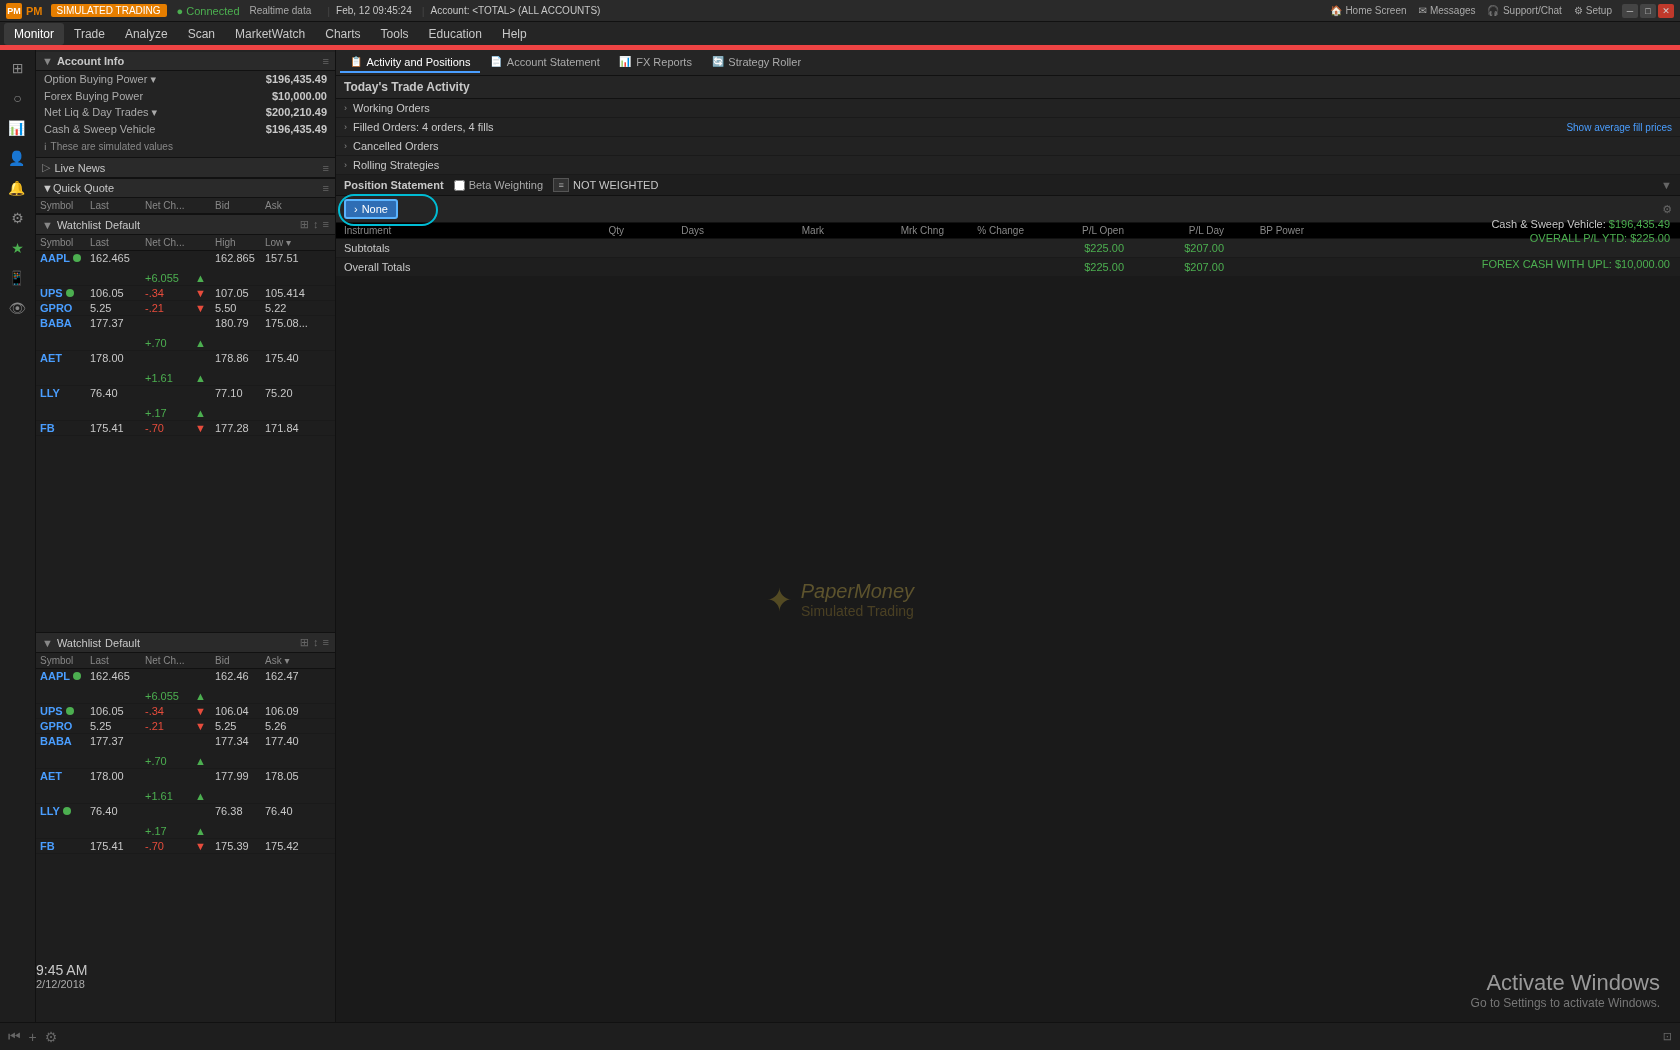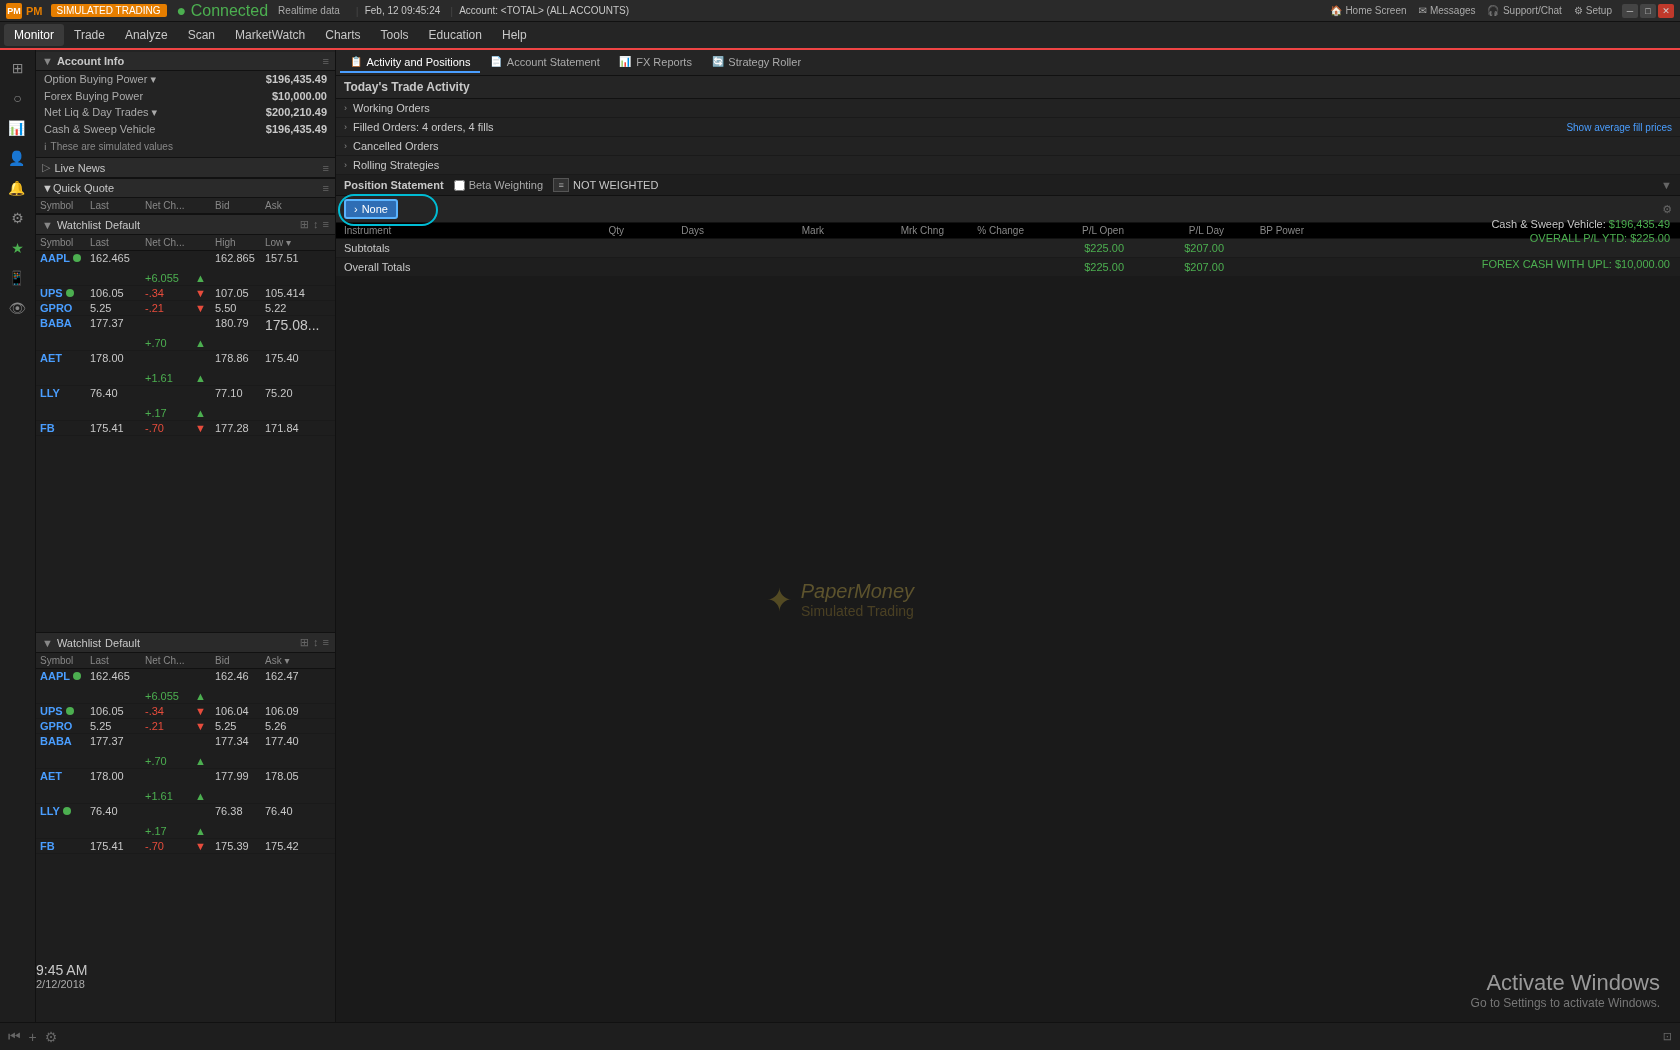--- a/index.html
+++ b/index.html
@@ -39,21 +39,21 @@
     .titlebar-simulated {
       background: #e67e00;
       color: #fff;
       font-size: 10px;
       padding: 1px 6px;
       border-radius: 2px;
       margin-right: 10px;
     }
     .titlebar-connected {
       color: #4caf50;
-      font-size: 16px;
+      font-size: 11px;
       margin-right: 10px;
     }
     .titlebar-realtime {
       color: #aaa;
       font-size: 10px;
       margin-right: 10px;
     }
     .titlebar-datetime {
       color: #c8c8c8;
       font-size: 10px;
@@ -81,21 +81,21 @@
     }
     .winbtn.close { background: #c0392b; }
 
     
     #menubar {
       height: 28px;
       background: #252525;
       display: flex;
       align-items: center;
       padding: 0 4px;
-      border-bottom: 2px solid #ef4444;
+      border-bottom: 5px solid #ef4444;
     }
     .menu-item {
       padding: 4px 10px;
       color: #c8c8c8;
       font-size: 12px;
       cursor: pointer;
       border-radius: 3px;
     }
     .menu-item:hover, .menu-item.active { background: #3a3a3a; color: #fff; }
     .menu-item.active { color: #fff; }
@@ -545,21 +545,21 @@
         <span class="red">▼</span>
         <span>5.50</span>
         <span>5.22</span>
       </div>
       <div class="watchlist-row">
         <span class="sym">BABA</span>
         <span>177.37</span>
         <span class="green">+.70</span>
         <span class="green">▲</span>
         <span>180.79</span>
-        <span style="font-size:14px">175.08...</span>
+        <span style="font-size:11px">175.08...</span>
       </div>
       <div class="watchlist-row">
         <span class="sym">AET</span>
         <span>178.00</span>
         <span class="green">+1.61</span>
         <span class="green">▲</span>
         <span>178.86</span>
         <span>175.40</span>
       </div>
       <div class="watchlist-row">

